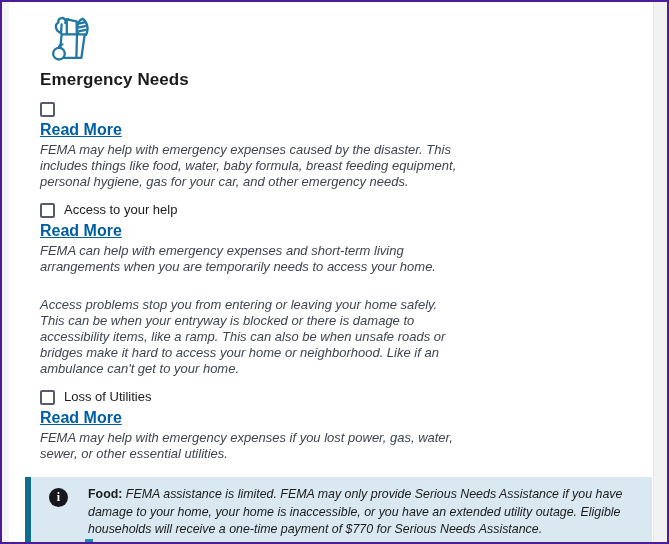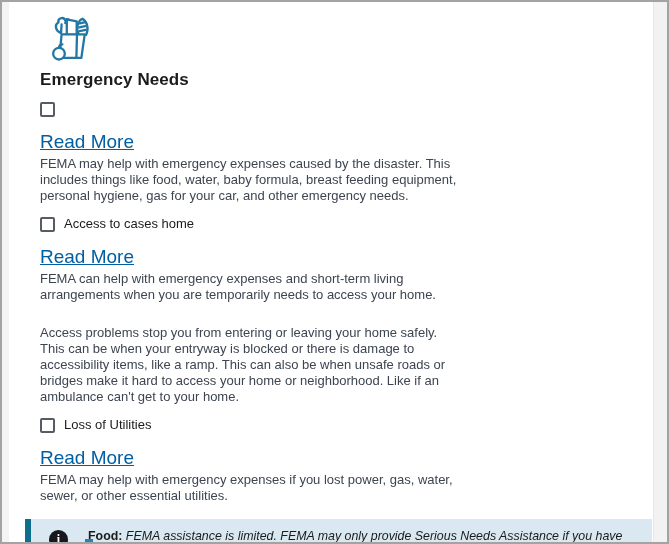--- a/index.html
+++ b/index.html
@@ -5,21 +5,21 @@
   * { box-sizing: border-box; margin: 0; padding: 0; }
   html, body { background: #ffffff; }
   body {
     font-family: "Liberation Sans", "DejaVu Sans", sans-serif;
     color: #1b1b1b;
   }
   .frame {
     position: relative;
     width: 669px;
     height: 544px;
-    border: 2px solid #a3a3a3;
+    border: 2px solid #4c1d95;
     background: #ffffff;
     overflow: hidden;
   }
   .gutter-left {
     position: absolute; left: 0; top: 0; bottom: 0;
     width: 7px; background: #f4f4f4;
   }
   .scrollbar-track {
     position: absolute; right: 0; top: 0; bottom: 0;
     width: 14px; background: #f2f2f2;
@@ -63,31 +63,32 @@
     background: #ffffff;
     margin-right: 9px;
   }
   .check-label {
     font-size: 13px;
     line-height: 16px;
     color: #1b1b1b;
   }
   .read-more {
     display: inline-block;
-    margin-top: 14px;
-    font-size: 19px;
-    font-weight: 400;
+    margin-top: 4px;
+    font-size: 16px;
+    font-weight: 700;
     color: #005ea2;
     text-decoration: underline;
     cursor: pointer;
   }
   .desc {
     margin-top: 3px;
     font-size: 13px;
     line-height: 16px;
+    font-style: italic;
     color: #3d4551;
   }
   .desc + .desc { margin-top: 22px; }
   .note-box {
     margin: 15px 1px 0 16px;
     background: #d9e8f1;
     border-left: 6px solid #0e6f8c;
     padding: 9px 22px 11px 18px;
     display: flex;
     align-items: flex-start;
@@ -155,21 +156,21 @@
         <div class="check-row">
           <span class="checkbox"></span>
         </div>
         <a class="read-more">Read More</a>
         <p class="desc">FEMA may help with emergency expenses caused by the disaster. This includes things like food, water, baby formula, breast feeding equipment, personal hygiene, gas for your car, and other emergency needs.</p>
       </div>
 
       <div class="need-section">
         <div class="check-row">
           <span class="checkbox"></span>
-          <span class="check-label">Access to cases home</span>
+          <span class="check-label">Access to your help</span>
         </div>
         <a class="read-more">Read More</a>
         <p class="desc">FEMA can help with emergency expenses and short-term living arrangements when you are temporarily needs to access your home.</p>
         <p class="desc">Access problems stop you from entering or leaving your home safely. This can be when your entryway is blocked or there is damage to accessibility items, like a ramp. This can also be when unsafe roads or bridges make it hard to access your home or neighborhood. Like if an ambulance can't get to your home.</p>
       </div>
 
       <div class="need-section">
         <div class="check-row">
           <span class="checkbox"></span>
           <span class="check-label">Loss of Utilities</span>

